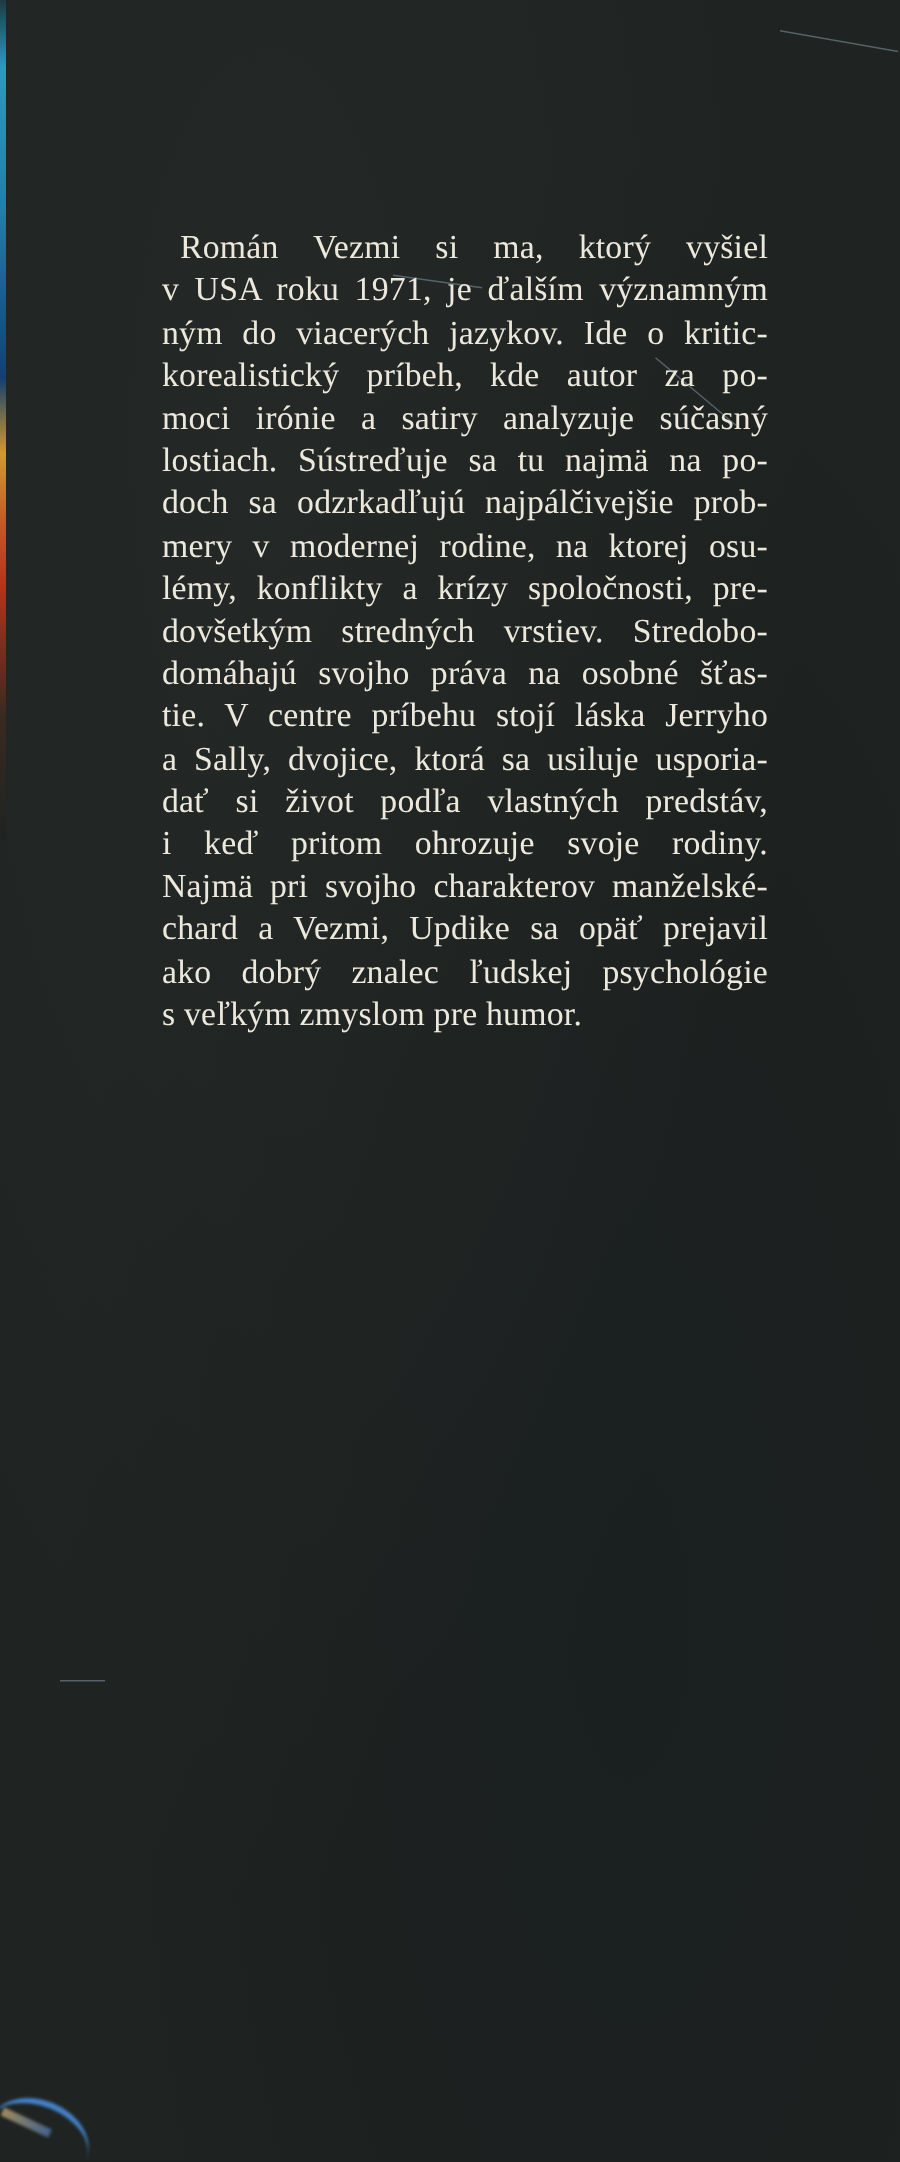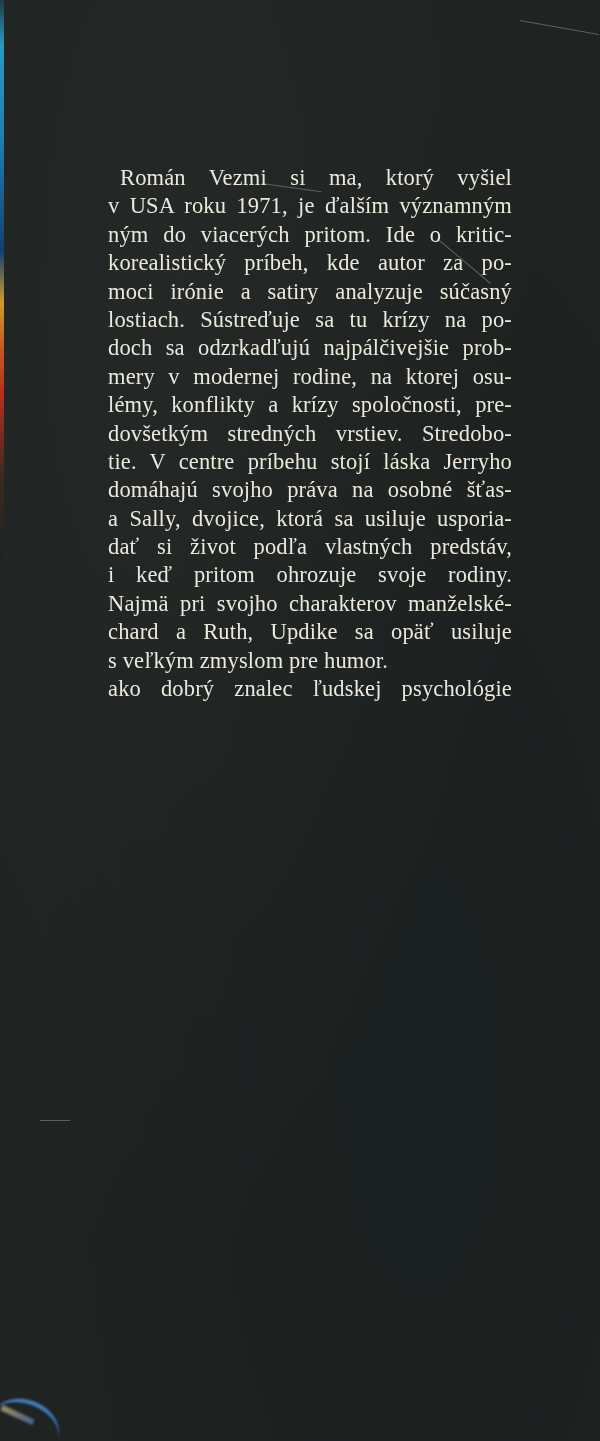--- a/index.html
+++ b/index.html
@@ -63,21 +63,21 @@
       top: 1412px;
       width: 35px;
       height: 6px;
       background: linear-gradient(to right, rgba(210,180,120,0.7), rgba(90,140,210,0.6));
       transform: rotate(25deg);
       filter: blur(1px);
     }
     .blurb {
       position: absolute;
       left: 108px;
-      top: 164px;
+      top: 151px;
       width: 404px;
       color: #ece8dc;
       font-family: "Liberation Serif", "DejaVu Serif", serif;
       font-size: 22.5px;
       line-height: 28.4px;
       letter-spacing: 0.15px;
     }
     .blurb .line {
       display: block;
       text-align: justify;
@@ -102,31 +102,31 @@
   <div class="scratch" style="left:262px; top:183px; width:60px; transform:rotate(8deg);"></div>
   <div class="scratch" style="left:437px; top:238px; width:70px; transform:rotate(40deg);"></div>
   <div class="scratch" style="left:40px; top:1120px; width:30px; transform:rotate(0deg);"></div>
 
   <div class="corner-flare"></div>
   <div class="corner-flare2"></div>
 
   <div class="blurb">
     <span class="line first">Román Vezmi si ma, ktorý vyšiel</span>
     <span class="line">v USA roku 1971, je ďalším významným</span>
-    <span class="line">ným do viacerých pritom. Ide o kritic-</span>
+    <span class="line">ným do viacerých jazykov. Ide o kritic-</span>
     <span class="line">korealistický príbeh, kde autor za po-</span>
     <span class="line">moci irónie a satiry analyzuje súčasný</span>
-    <span class="line">lostiach. Sústreďuje sa tu krízy na po-</span>
+    <span class="line">lostiach. Sústreďuje sa tu najmä na po-</span>
     <span class="line">doch sa odzrkadľujú najpálčivejšie prob-</span>
     <span class="line">mery v modernej rodine, na ktorej osu-</span>
     <span class="line">lémy, konflikty a krízy spoločnosti, pre-</span>
     <span class="line">dovšetkým stredných vrstiev. Stredobo-</span>
+    <span class="line">domáhajú svojho práva na osobné šťas-</span>
     <span class="line">tie. V centre príbehu stojí láska Jerryho</span>
-    <span class="line">domáhajú svojho práva na osobné šťas-</span>
     <span class="line">a Sally, dvojice, ktorá sa usiluje usporia-</span>
     <span class="line">dať si život podľa vlastných predstáv,</span>
     <span class="line">i keď pritom ohrozuje svoje rodiny.</span>
     <span class="line">Najmä pri svojho charakterov manželské-</span>
-    <span class="line">chard a Ruth, Updike sa opäť usiluje</span>
+    <span class="line">chard a Vezmi, Updike sa opäť prejavil</span>
+    <span class="line">ako dobrý znalec ľudskej psychológie</span>
     <span class="line last">s veľkým zmyslom pre humor.</span>
-    <span class="line">ako dobrý znalec ľudskej psychológie</span>
   </div>
 </div>
 
 </body></html>

